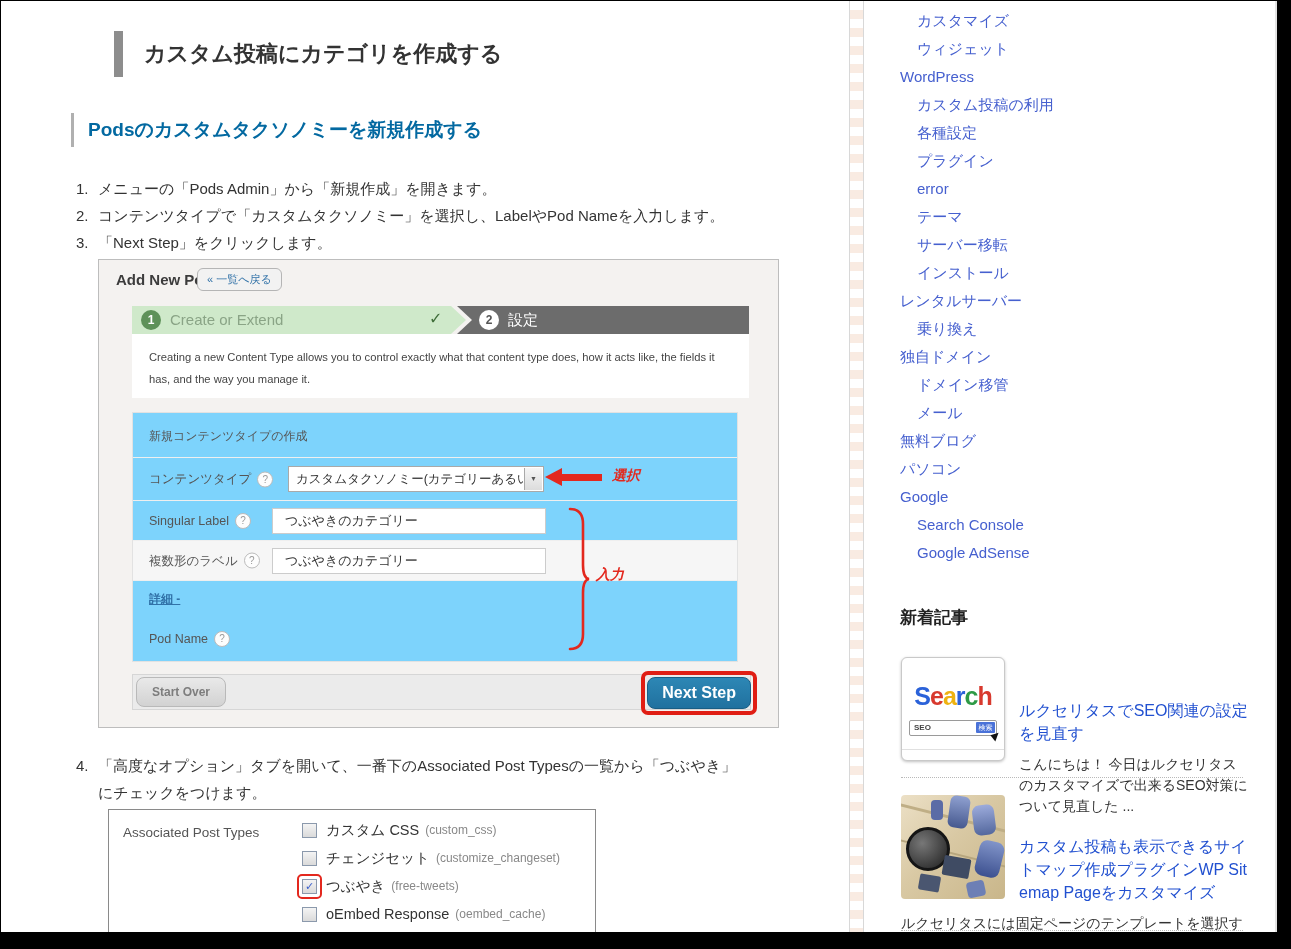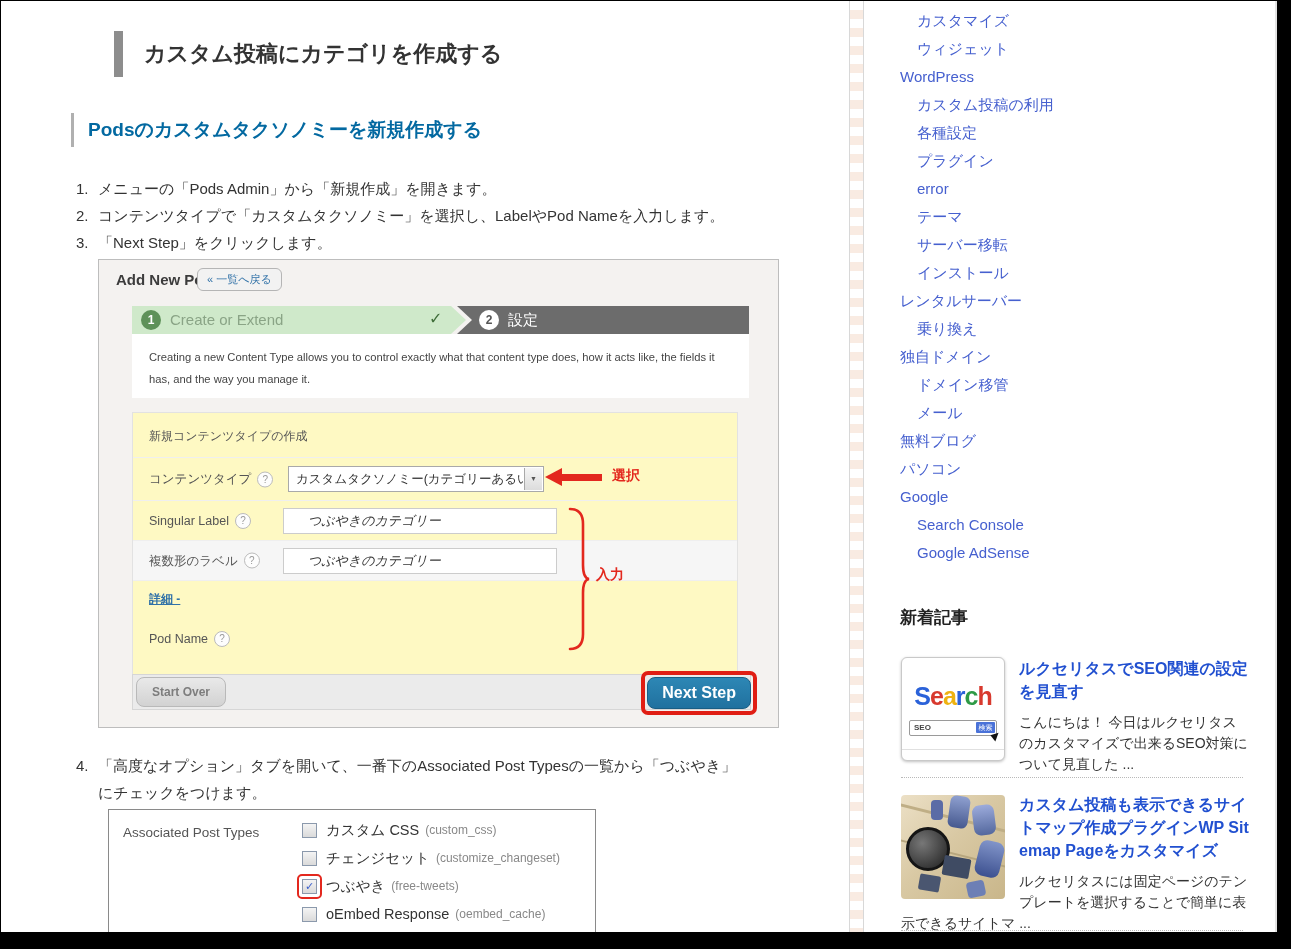--- a/index.html
+++ b/index.html
@@ -39,47 +39,47 @@
   .wiz-green{width:334px;background:#cfe9ca;}
   .wiz-c1{position:absolute;left:9px;top:4px;width:20px;height:20px;border-radius:50%;background:#5e9159;
           color:#fff;font-size:12px;font-weight:bold;text-align:center;line-height:20px;}
   .wiz-l1{position:absolute;left:38px;top:5px;font-size:15px;color:#8aa486;}
   .wiz-check{position:absolute;left:297px;top:3px;font-size:16px;font-weight:bold;color:#3f6d39;}
   .wiz-c2{position:absolute;left:347px;top:4px;width:20px;height:20px;border-radius:50%;background:#fff;
           color:#555;font-size:12px;font-weight:bold;text-align:center;line-height:20px;}
   .wiz-l2{position:absolute;left:376px;top:5px;font-size:15px;color:#fff;}
   .descbox{position:absolute;left:33px;top:74px;width:617px;height:64px;background:#fff;box-sizing:border-box;
            padding:12px 17px 0;font-size:11.2px;line-height:22px;color:#444;}
-  .formpanel{position:absolute;left:33px;top:152px;width:606px;height:298px;background:#fef9c3;
+  .formpanel{position:absolute;left:33px;top:152px;width:606px;height:250px;background:#7dd3fc;
              border:1px solid #e2e2e2;box-sizing:border-box;}
   .frow{position:absolute;left:0;width:100%;box-sizing:border-box;border-top:1px solid #efefef;}
   .frow-h{top:0;height:44px;border-top:none;}
   .frow-ct{top:44px;height:43px;}
   .frow-s{top:87px;height:40px;}
   .frow-p{top:127px;height:40px;background:#f6f6f6;}
   .frow-d{top:167px;height:35px;}
   .frow-n{top:202px;height:48px;border-top:none;}
   .form-heading{position:absolute;left:16px;top:15px;font-size:12px;color:#555;}
   .flabel{position:absolute;left:16px;top:50%;transform:translateY(-50%);font-size:12.5px;color:#555;
           display:flex;align-items:center;gap:6px;}
   .help{display:inline-block;width:14px;height:14px;border-radius:50%;border:1px solid #bbb;background:#fdfdfd;
         color:#999;font-size:10px;line-height:14px;text-align:center;cursor:pointer;}
   .dropdown{position:absolute;left:155px;top:8px;width:256px;height:26px;background:#fff;border:1px solid #a9a9a9;
             box-sizing:border-box;font-size:12.5px;color:#333;line-height:24px;padding-left:7px;
             white-space:nowrap;overflow:hidden;cursor:pointer;}
   .dd-btn{position:absolute;right:1px;top:1px;width:17px;height:22px;background:linear-gradient(#f5f5f5,#dcdcdc);
           border-left:1px solid #a9a9a9;text-align:center;font-size:7px;color:#555;line-height:22px;}
-  .tinput{position:absolute;left:150px;width:274px;height:26px;background:#fff;border:1px solid #ccc;
-          box-sizing:border-box;font-size:13px;color:#333;line-height:24px;padding-left:24px;cursor:text;font-style:italic;}
+  .tinput{position:absolute;left:139px;width:274px;height:26px;background:#fff;border:1px solid #ccc;
+          box-sizing:border-box;font-size:13px;color:#333;line-height:24px;padding-left:12px;cursor:text;}
   .frow-s .tinput,.frow-p .tinput{top:7px;}
   .frow-n .tinput{top:11px;}
   .adv-link{position:absolute;left:16px;top:10px;font-size:12px;font-weight:bold;color:#3172a8;
             text-decoration:underline;cursor:pointer;}
   
-  .ann{color:#e3281e;font-weight:bold;font-size:14px;position:absolute;}
+  .ann{color:#e3281e;font-weight:bold;font-size:14px;position:absolute;font-style:italic;}
   .arr-head{position:absolute;left:446px;top:208px;width:0;height:0;
             border-top:9px solid transparent;border-bottom:9px solid transparent;border-right:17px solid #e3281e;}
   .arr-tail{position:absolute;left:462px;top:214px;width:41px;height:7px;background:#e3281e;}
   .ann-select{left:513px;top:207px;}
   .brace{position:absolute;left:469px;top:247px;}
   .ann-input{left:497px;top:306px;}
   
   .shot-footer{position:absolute;left:33px;top:414px;width:619px;height:36px;background:#ebebeb;
                border:1px solid #d6d6d6;box-sizing:border-box;}
   .start-over{position:absolute;left:3px;top:2px;height:30px;padding:0 15px;font-size:12px;font-weight:bold;
@@ -100,22 +100,22 @@
   .assoc-txt{font-size:14.5px;color:#333;}
   .assoc-slug{font-size:12px;color:#888;margin-left:6px;}
   
   .side-links{position:absolute;left:899px;top:6px;list-style:none;margin:0;padding:0;}
   .side-links li{line-height:28px;font-size:15px;}
   .side-links a{color:#4660cf;text-decoration:none;cursor:pointer;}
   .side-links li.lv2{margin-left:17px;}
   .recent-h{position:absolute;left:899px;top:605px;font-size:17px;font-weight:bold;color:#222;}
   .article1{position:absolute;left:900px;top:656px;width:350px;display:flex;}
   .a1text{width:237px;}
-  .art-title{display:block;font-size:16px;font-weight:bold;color:#2150d0;text-decoration:none;
-             line-height:23px;cursor:pointer;word-break:break-all;}
+  .art-title{display:block;font-size:16px;font-weight:normal;color:#2150d0;text-decoration:none;
+             line-height:23px;cursor:pointer;word-break:break-all;margin-top:42px;}
   .art-excerpt{margin-top:9px;font-size:14px;line-height:21px;color:#333;word-break:break-all;}
   .sep{position:absolute;left:900px;width:342px;border-top:1px dotted #b9b9b9;}
   .sep1{top:776px;} .sep2{top:929px;}
   .article2{position:absolute;left:900px;top:792px;width:350px;}
   .thumb2wrap{float:left;margin:2px 14px 6px 0;}
   
   .thumb1{width:104px;height:104px;background:#fff;border:1px solid #c9c9c9;border-radius:6px;
           box-shadow:0 1px 3px rgba(0,0,0,.25);margin-right:14px;flex:0 0 104px;box-sizing:border-box;cursor:pointer;}
   .srch-word{margin-top:24px;text-align:center;font-size:25px;font-weight:bold;letter-spacing:-1px;}
   .srch-bar{position:relative;width:86px;height:14px;border:1px solid #9a9a9a;border-radius:2px;

